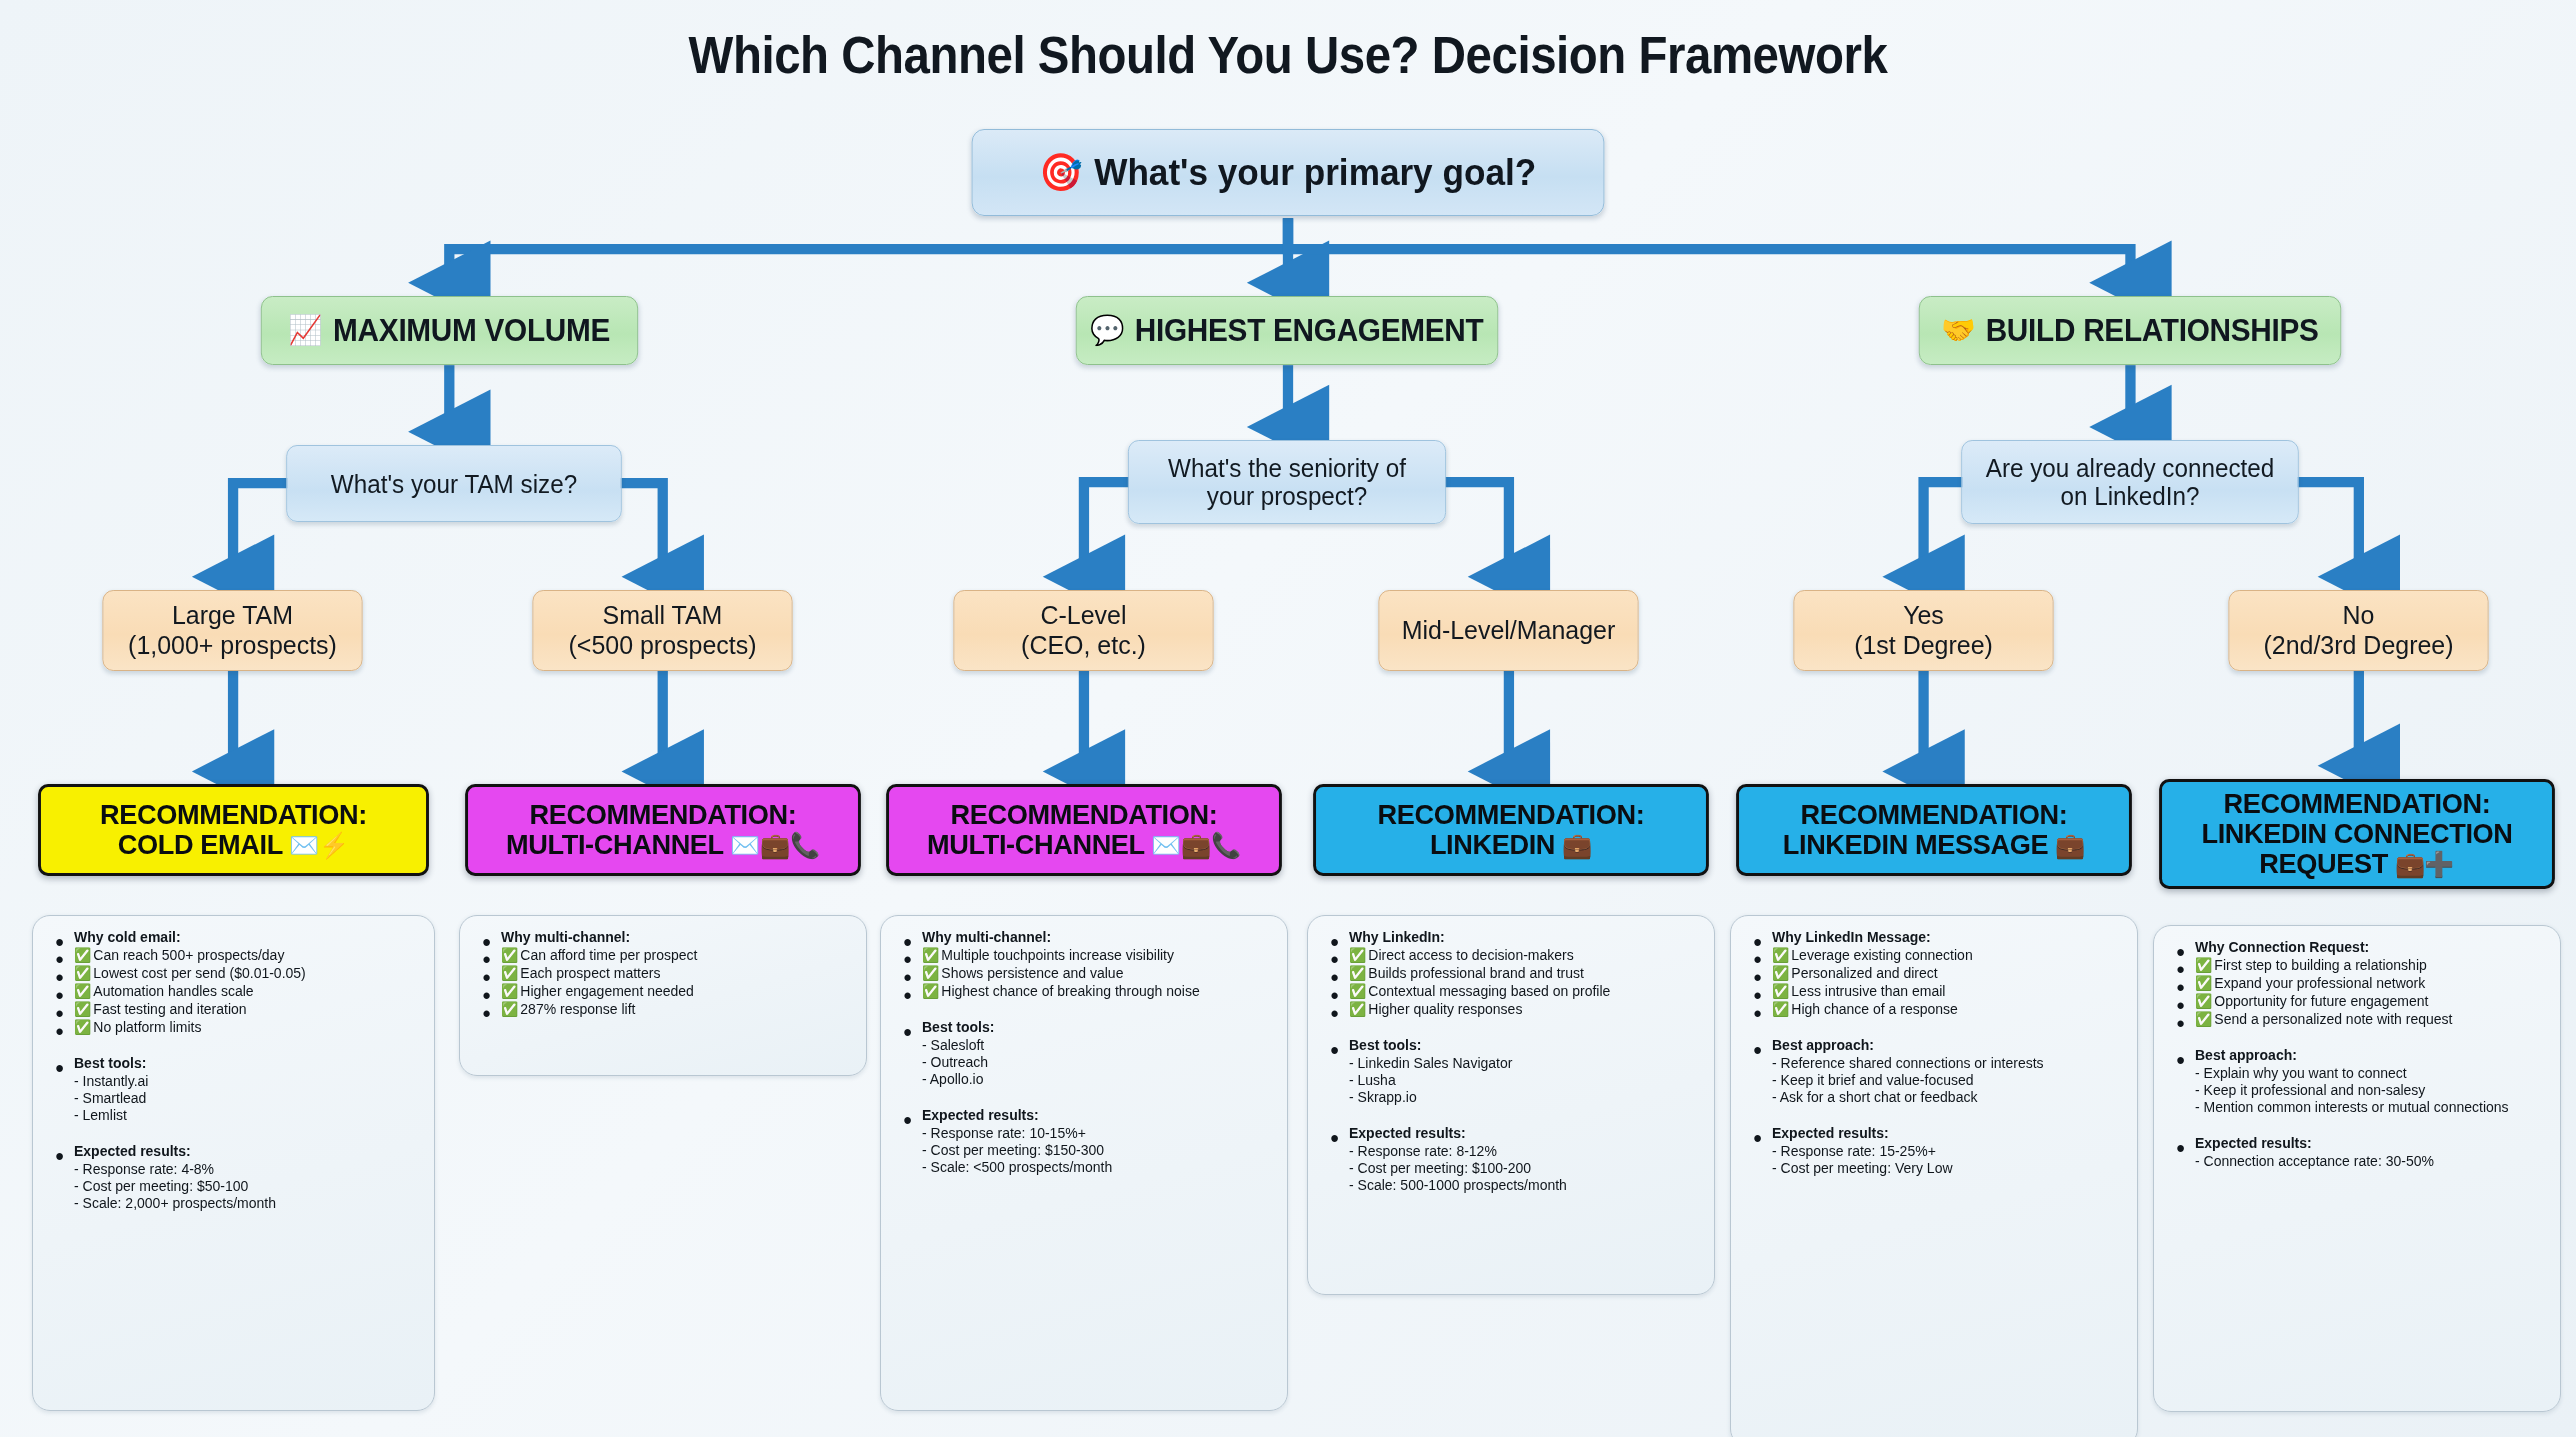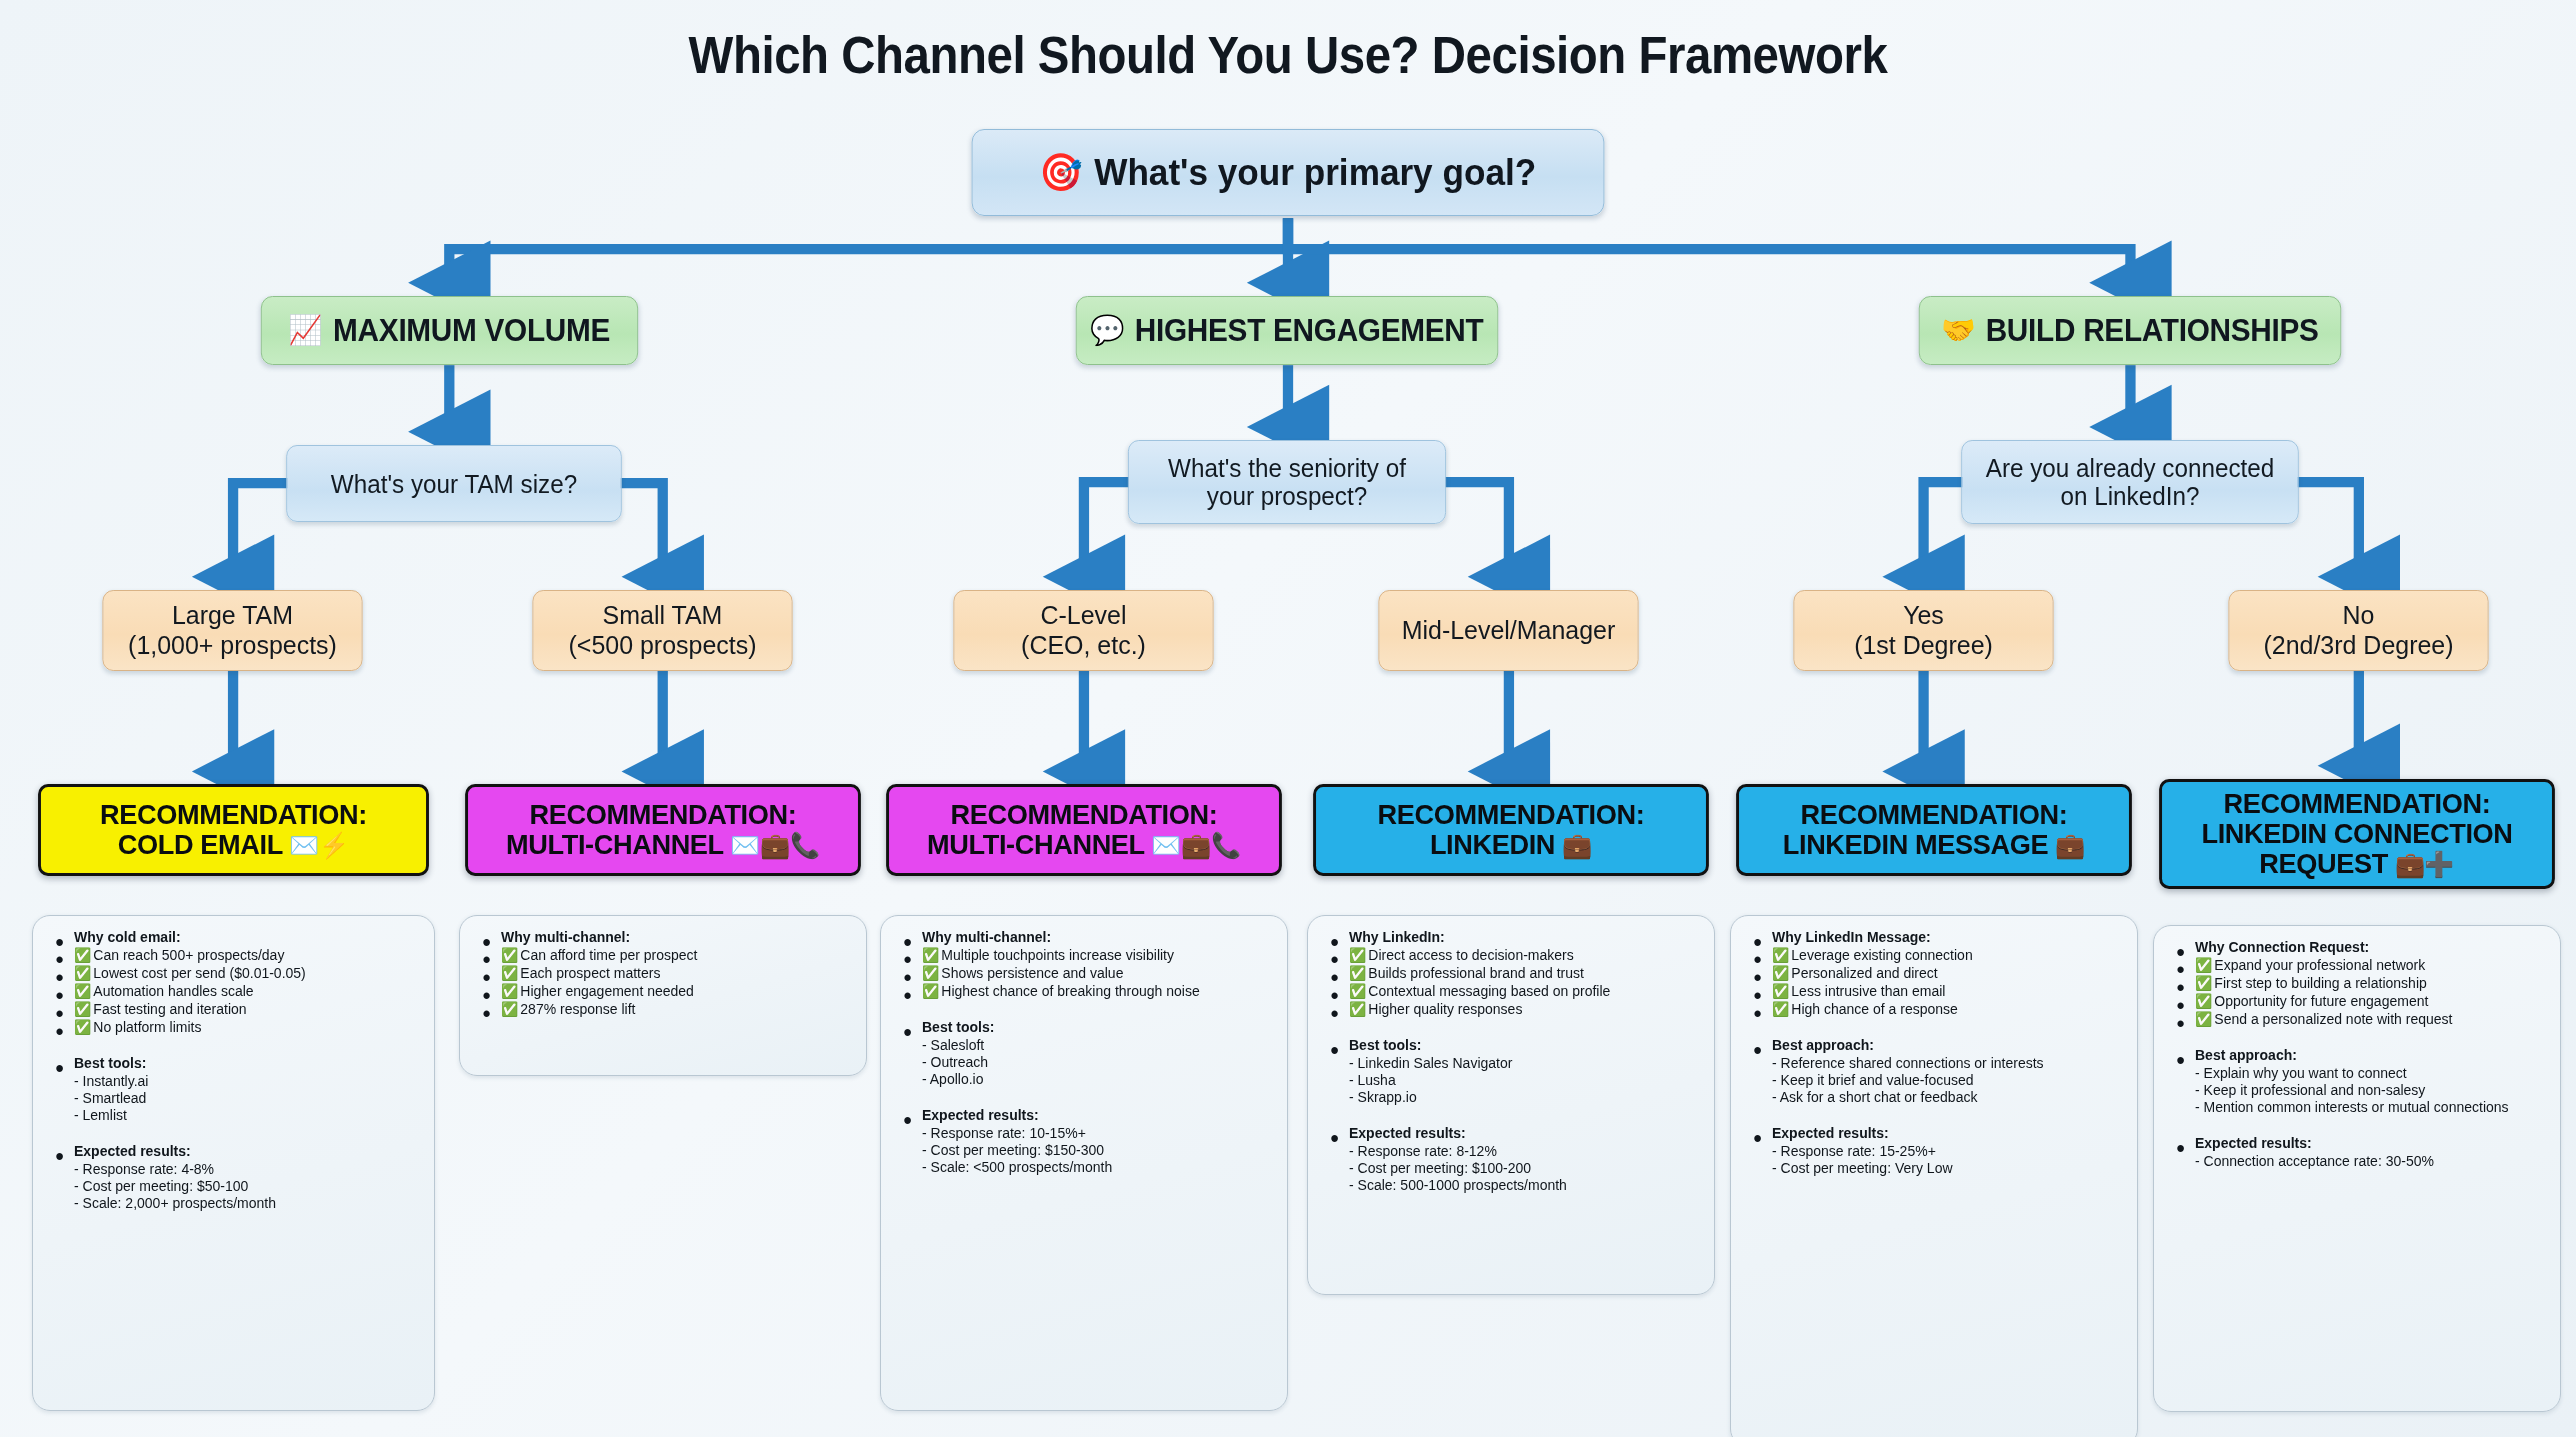--- a/index.html
+++ b/index.html
@@ -385,22 +385,22 @@
         <li class="hd">Expected results:</li>
         <ul class="sublines">
           <li>- Response rate: 15-25%+</li>
           <li>- Cost per meeting: Very Low</li>
         </ul>
       </ul>
     </div>
   <div class="card c6">
       <ul class="bullets">
         <li class="hd">Why Connection Request:</li>
+        <li><span class="chk">✅</span>First step to building a relationship</li>
         <li><span class="chk">✅</span>Expand your professional network</li>
-        <li><span class="chk">✅</span>First step to building a relationship</li>
         <li><span class="chk">✅</span>Opportunity for future engagement</li>
         <li><span class="chk">✅</span>Send a personalized note with request</li>
       </ul>
       <ul class="bullets subgroup">
         <li class="hd">Best approach:</li>
         <ul class="sublines">
           <li>- Explain why you want to connect</li>
           <li>- Keep it professional and non-salesy</li>
           <li>- Mention common interests or mutual connections</li>
         </ul>

